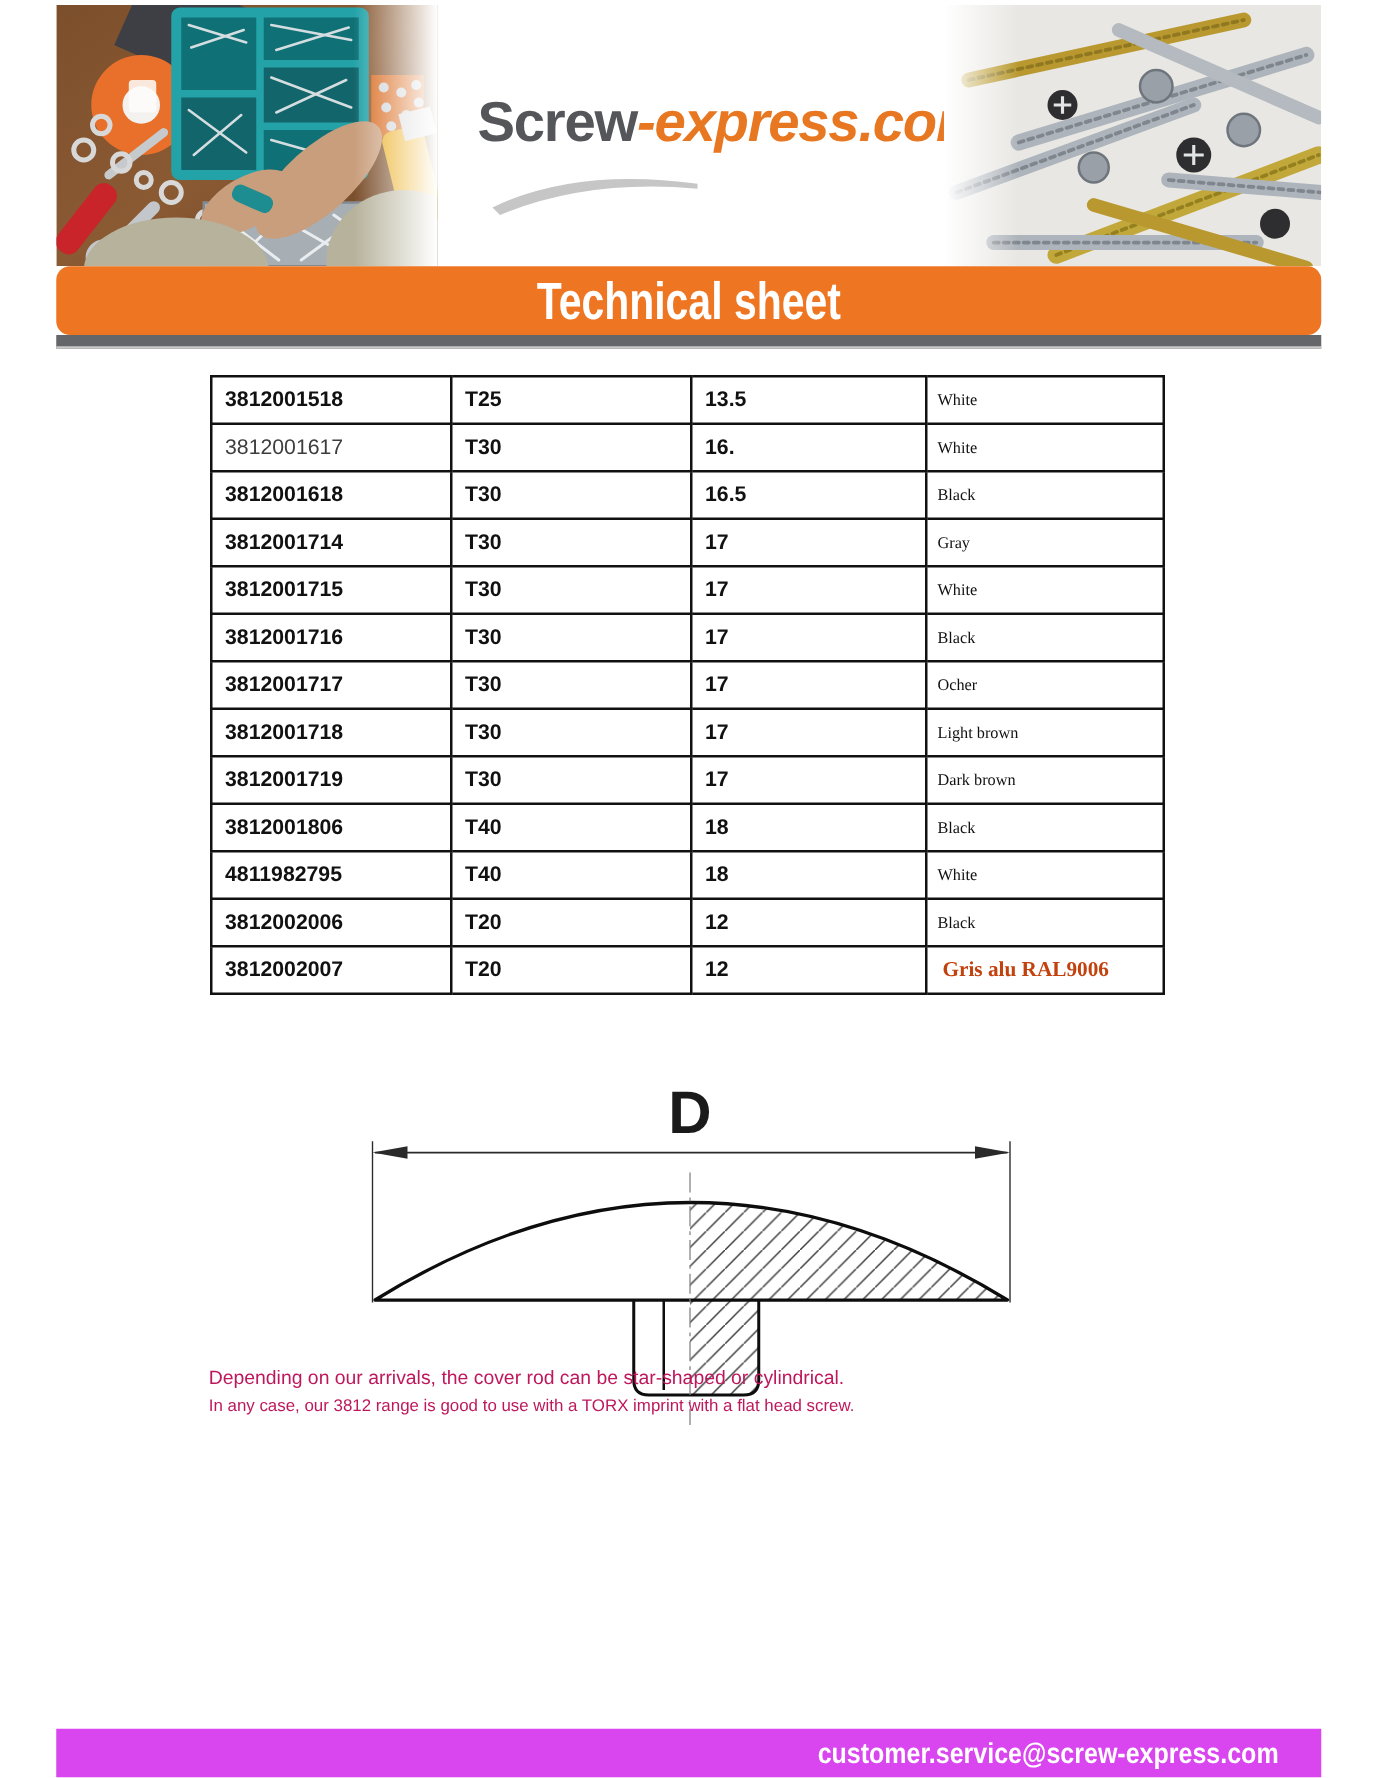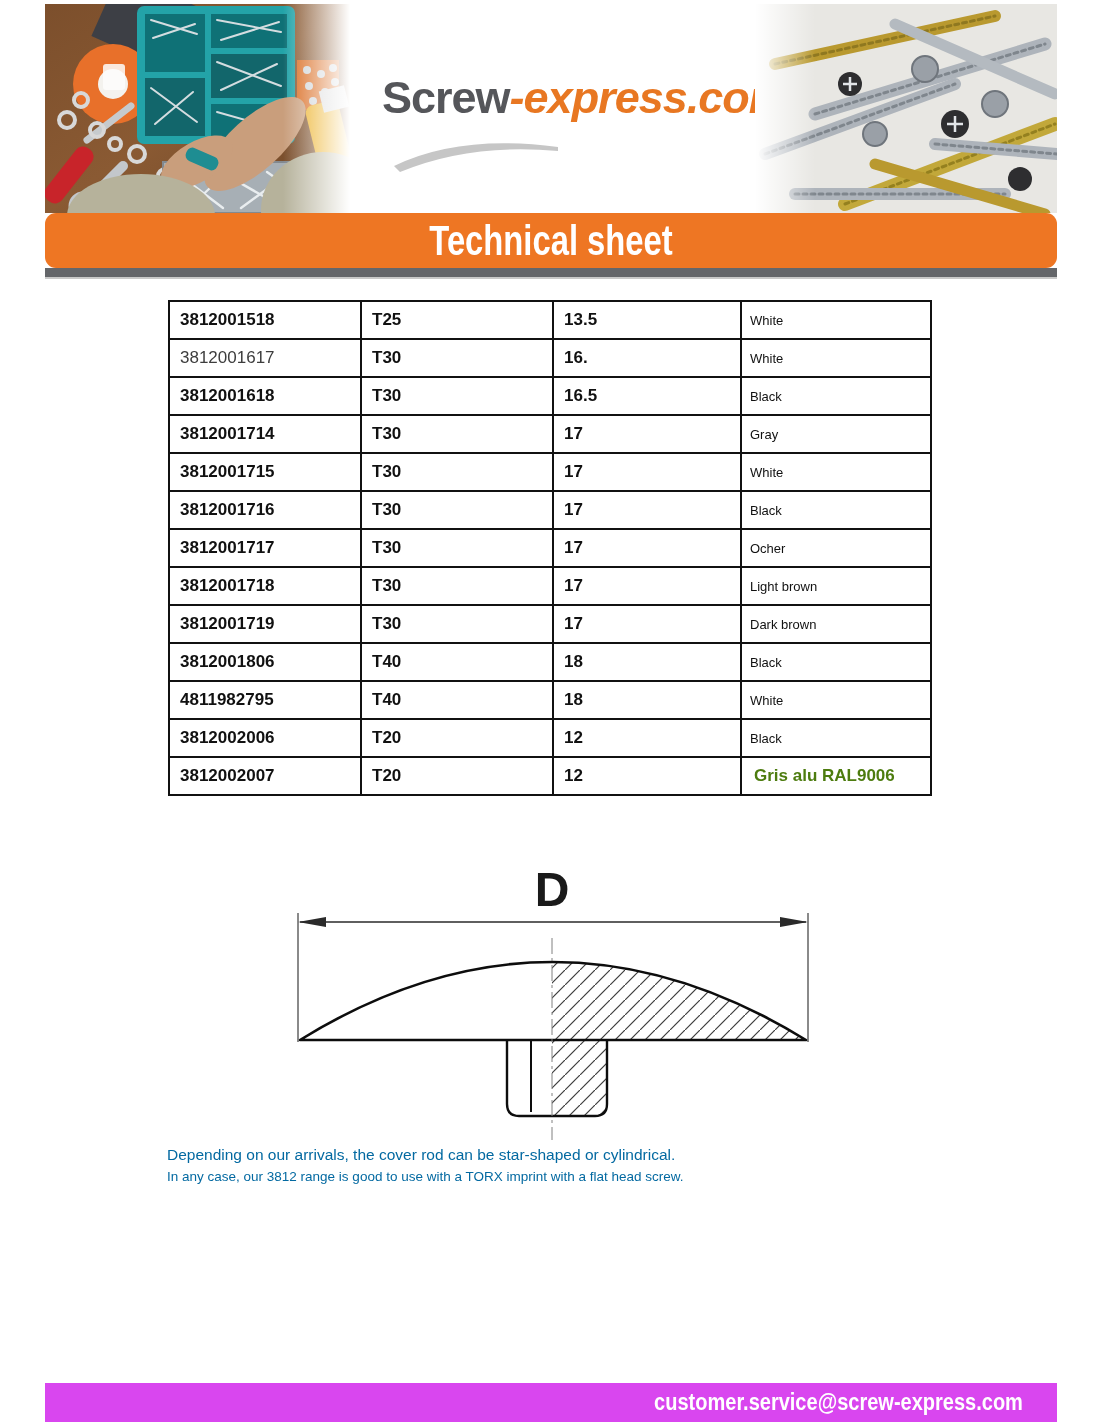--- a/index.html
+++ b/index.html
@@ -26,28 +26,28 @@
 
   
   table.sheet{position:absolute;left:168px;top:300px;border-collapse:collapse;
           table-layout:fixed;width:762px;}
   table.sheet td{border:2px solid #111;height:38px;vertical-align:middle;
           color:#111;box-sizing:border-box;}
   td.c-code{width:192px;font-weight:700;font-size:17px;padding-left:10px;margin-left:45px;}
   td.c-code.light{font-weight:400;color:#3d3d3d;}
   td.c-torx{width:192px;font-weight:700;font-size:17px;padding-left:10px;}
   td.c-dia{width:188px;font-weight:700;font-size:17px;padding-left:10px;}
-  td.c-color{width:190px;font-weight:400;font-size:13px;padding-left:8px;color:#222;}
-  td.c-color.emph{font-weight:700;font-size:17px;padding-left:12px;color:#4d7c0f;}
+  td.c-color{width:190px;font-weight:400;font-size:13px;padding-left:8px;color:#222;font-family:Liberation Serif, serif;}
+  td.c-color.emph{font-weight:700;font-size:17px;padding-left:12px;color:#c2410c;}
 
   
   .diagram{position:absolute;left:250px;top:850px;width:620px;height:310px;}
 
   
-  .notes{position:absolute;left:167px;top:1146px;color:#0369a1;}
+  .notes{position:absolute;left:167px;top:1094px;color:#be185d;}
   .notes .n1{font-size:15.5px;margin:0 0 5px 0;}
   .notes .n2{font-size:13.5px;margin:0;}
 
   
   .footer{position:absolute;left:45px;top:1383px;width:1012px;height:56px;
           background:#d946ef;text-align:right;padding:0;box-sizing:border-box;}
   .footer-text{display:inline-block;margin-right:34px;color:#ffffff;font-weight:700;
           font-size:23px;line-height:39px;transform:scaleX(0.87);
           transform-origin:right center;}
 </style>

